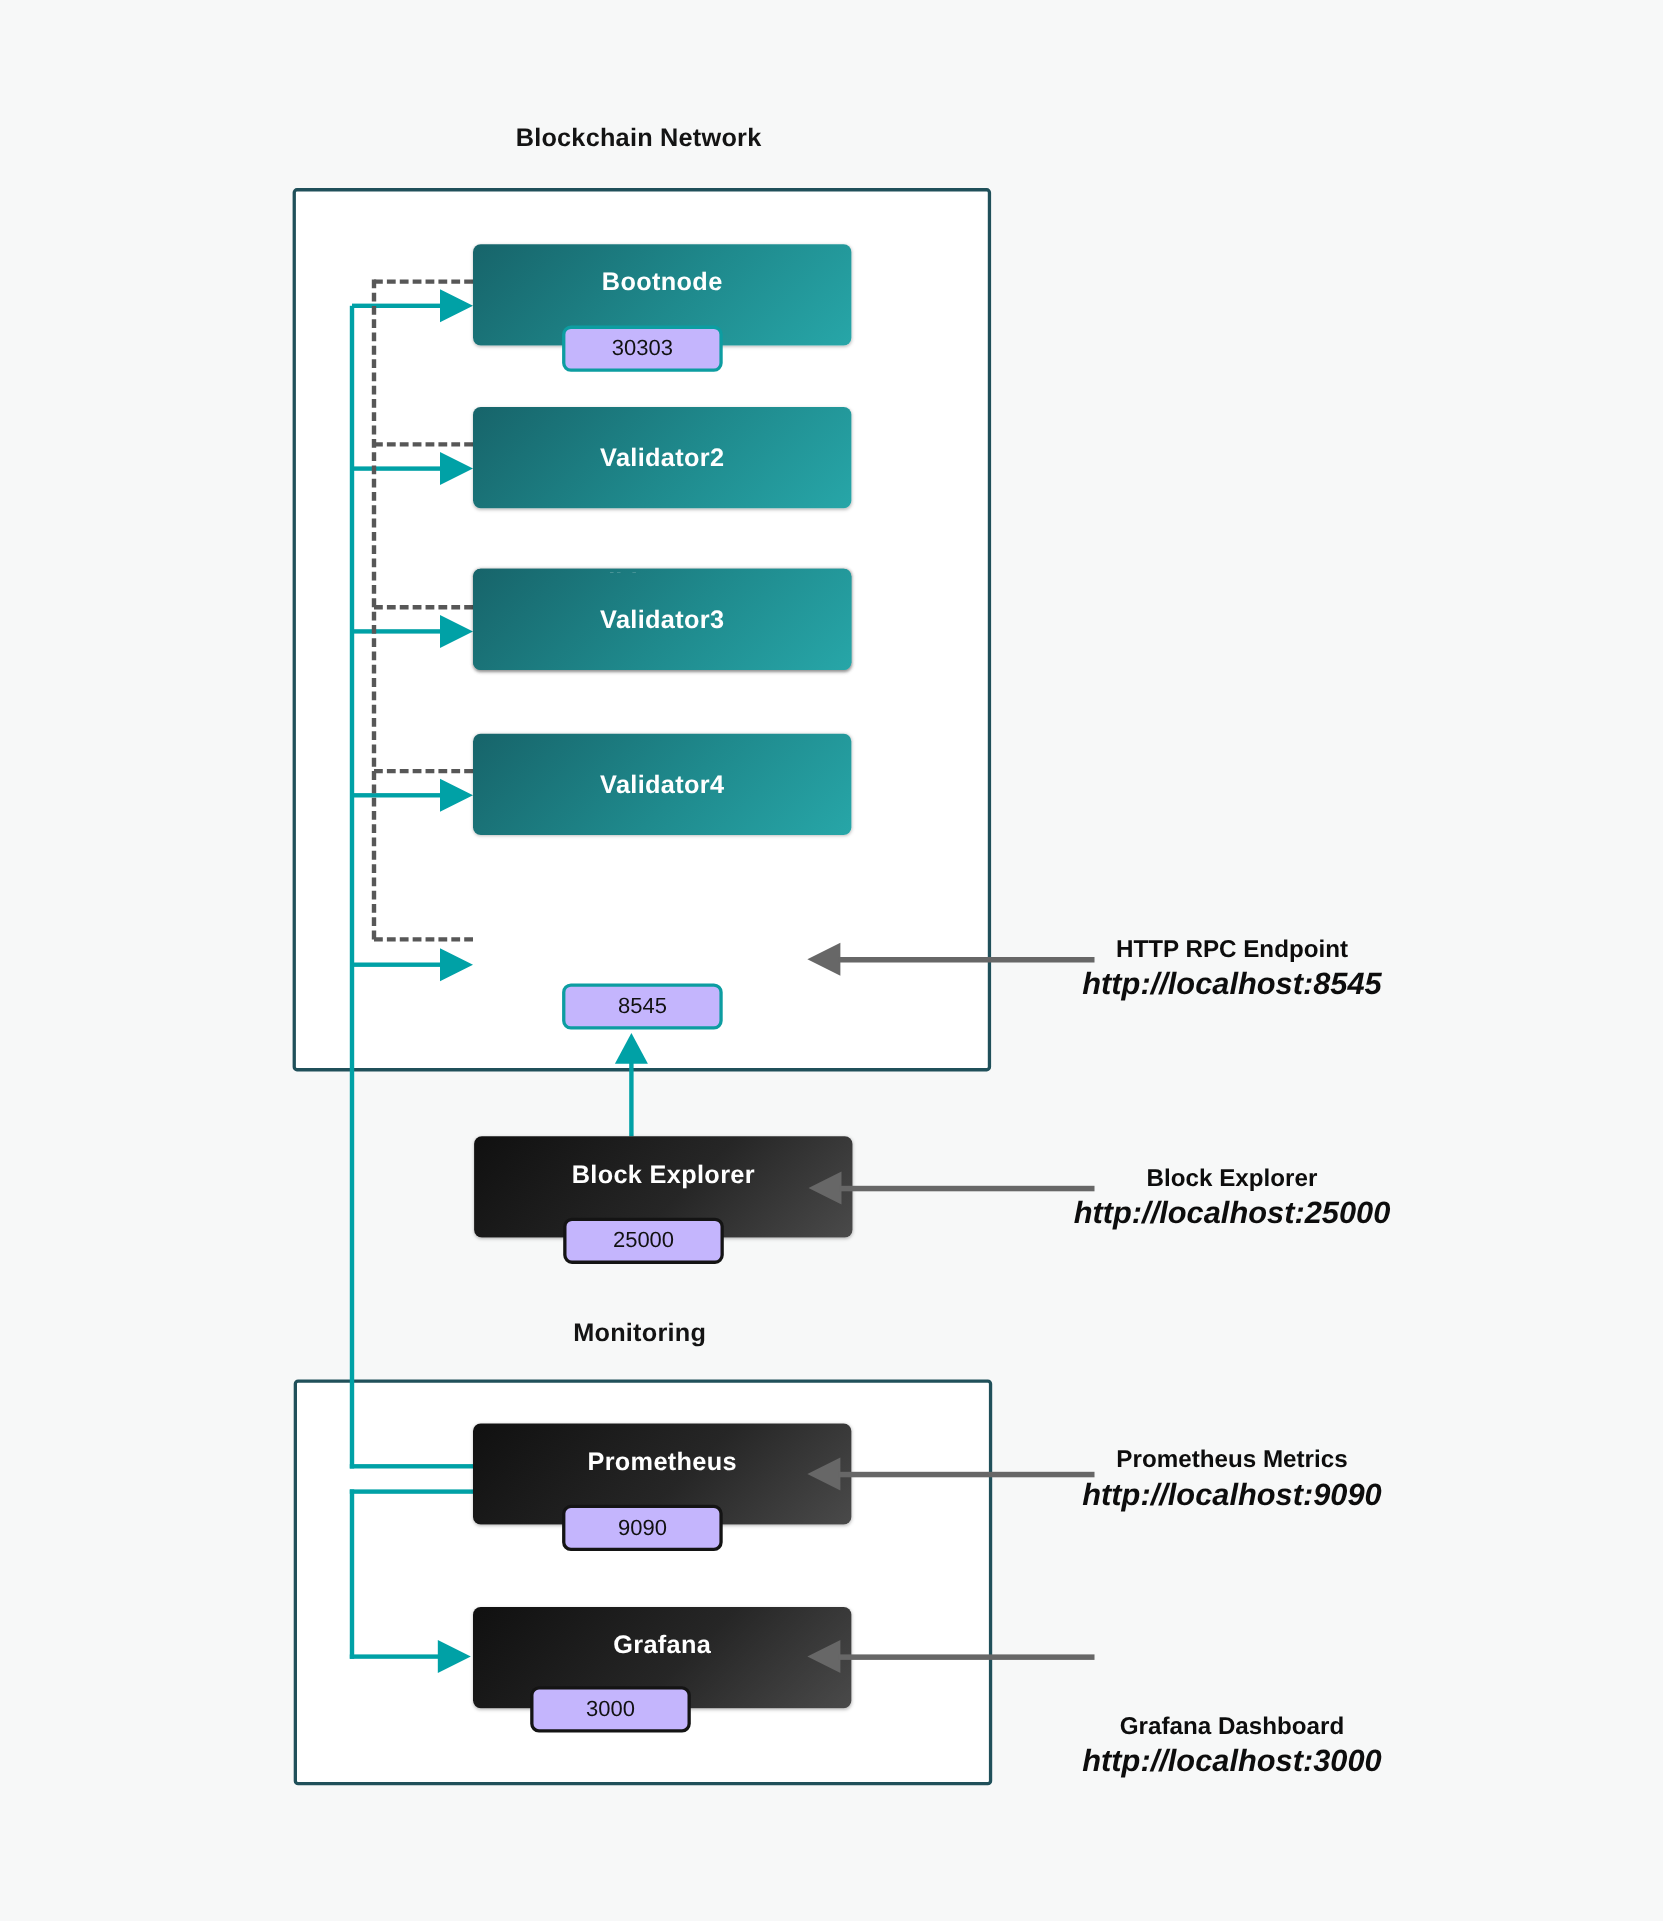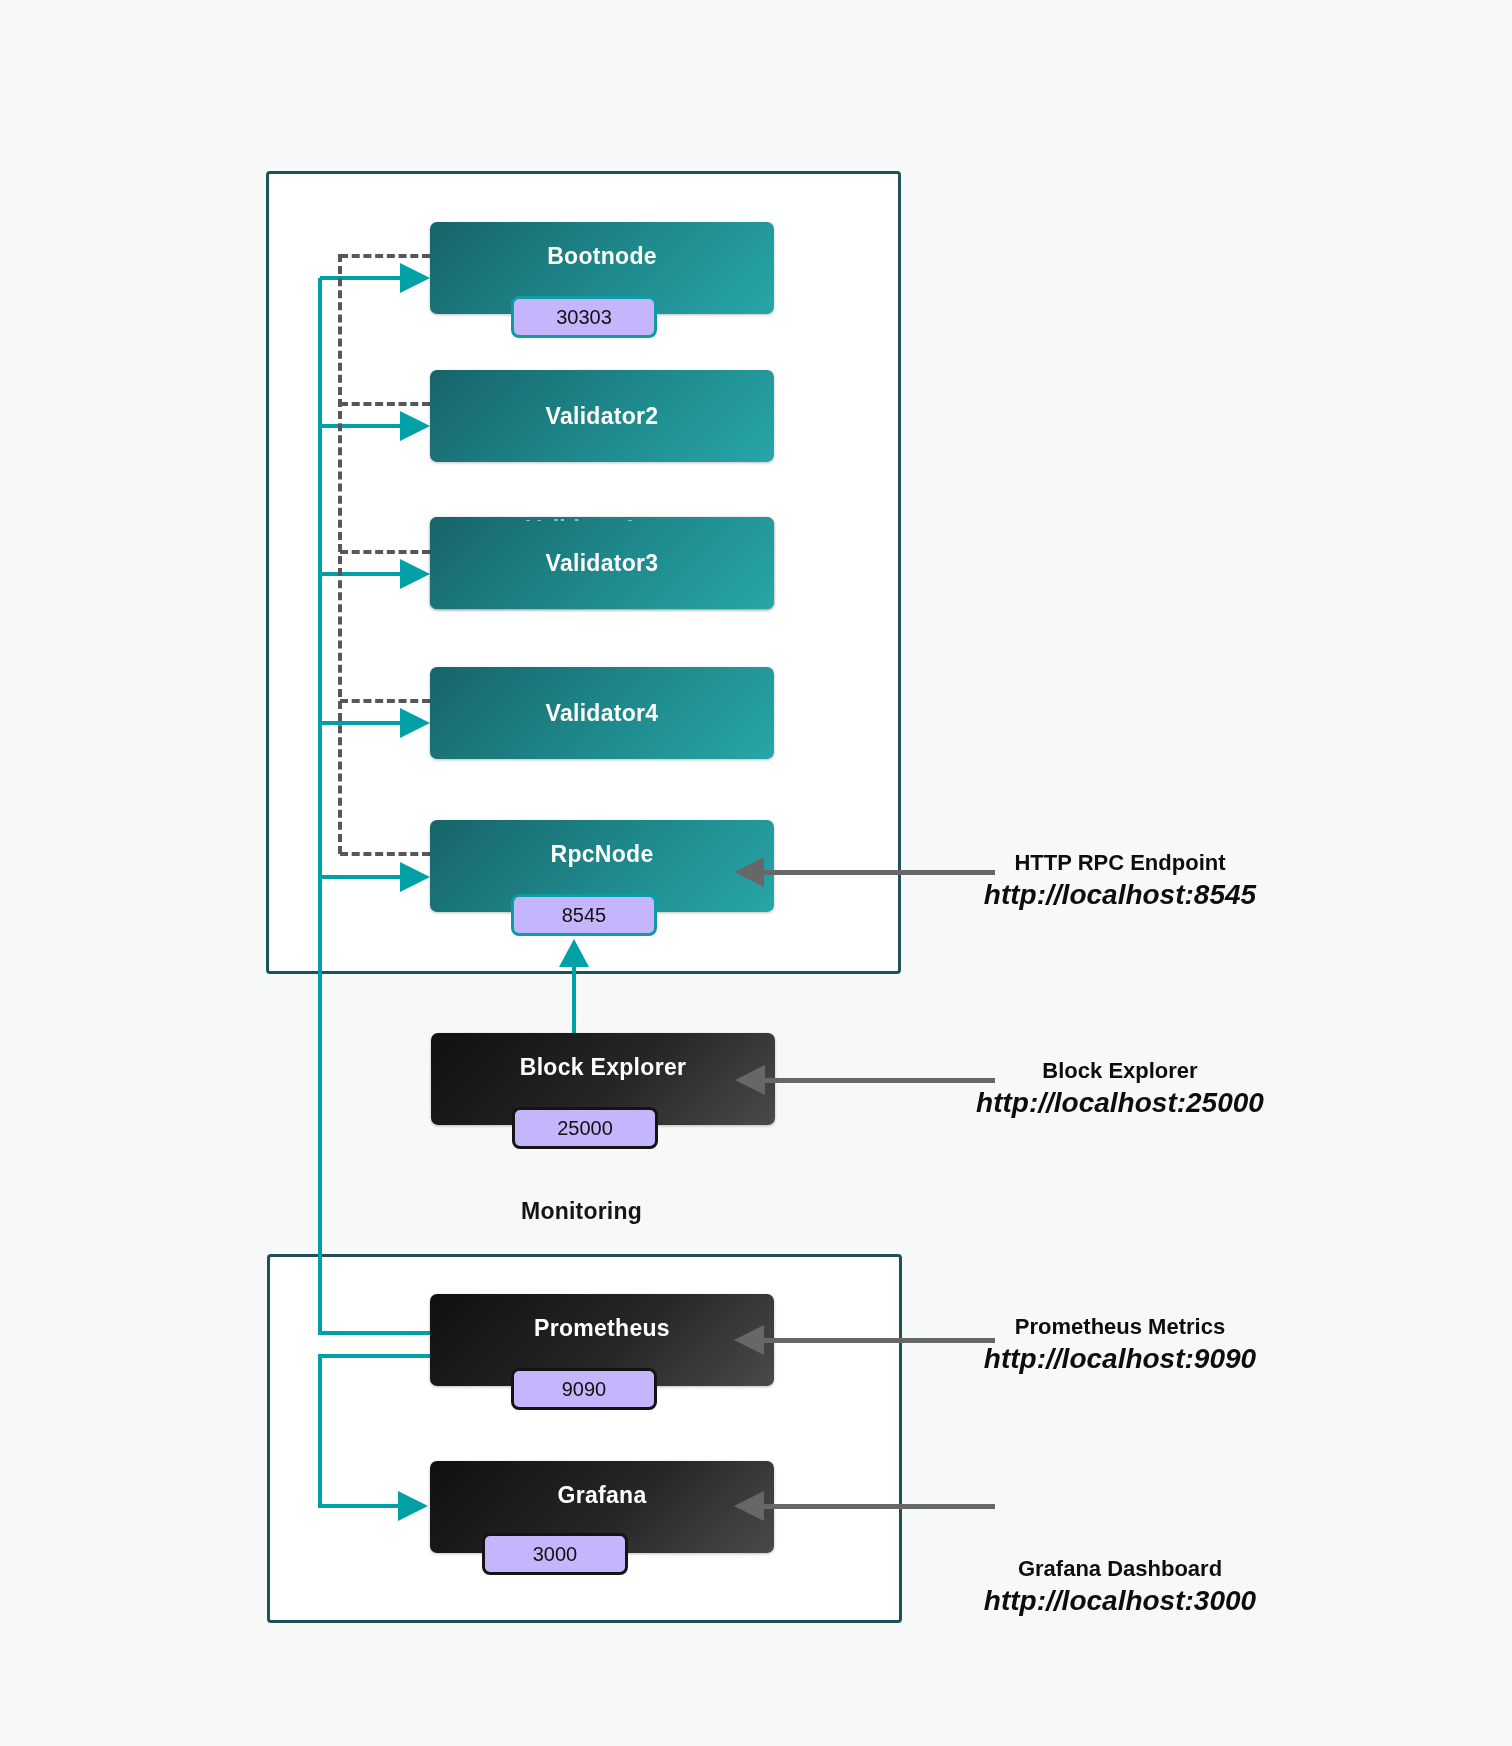--- a/index.html
+++ b/index.html
@@ -41,20 +41,21 @@
   .annotation .a-url{font-size:28px;font-weight:bold;font-style:italic;line-height:1.1;}
 
   .occluded-tip{position:absolute;left:430px;width:302px;height:5px;overflow:hidden;z-index:4;
                 text-align:center;color:rgba(255,255,255,.55);font-size:23px;font-weight:bold;}
 </style>
 </head>
 <body>
 
 <div id="page">
 
+  <div class="section-title" style="left:266px;top:112px;width:629px;">Blockchain Network</div>
   <div class="section-title" style="left:267px;top:1198px;width:629px;">Monitoring</div>
 
   <div class="container" style="left:266px;top:171px;width:629px;height:797px;"></div>
   <div class="container" style="left:267px;top:1254px;width:629px;height:363px;"></div>
 
   <div class="vline" style="left:318px;top:278px;height:1057px;"></div>
 
   <div class="hline" style="left:320px;top:276px;width:82px;"></div>
   <div class="tri-right" style="left:400px;top:263px;"></div>
 
@@ -88,21 +89,20 @@
   <div class="badge teal" style="left:511px;top:296px;">30303</div>
 
   <div class="node teal" style="left:430px;top:370px;">Validator2</div>
 
   <div class="node teal" style="left:430px;top:517px;z-index:0;"></div>
   <div class="node teal" style="left:430px;top:517px;z-index:1;">Validator3</div>
   <div class="occluded-tip" style="top:516px;">Validator1</div>
 
   <div class="node teal" style="left:430px;top:667px;">Validator4</div>
 
-  <div class="node teal ported" style="left:430px;top:820px;">RpcNode</div>
   <div class="badge teal" style="left:511px;top:894px;">8545</div>
 
   <div class="vline" style="left:572px;top:965px;height:68px;"></div>
   <div class="tri-up" style="left:559px;top:939px;"></div>
 
   <div class="node dark ported" style="left:431px;top:1033px;">Block Explorer</div>
   <div class="badge dark" style="left:512px;top:1107px;">25000</div>
 
   <div class="node dark ported" style="left:430px;top:1294px;">Prometheus</div>
   <div class="badge dark" style="left:511px;top:1368px;">9090</div>

